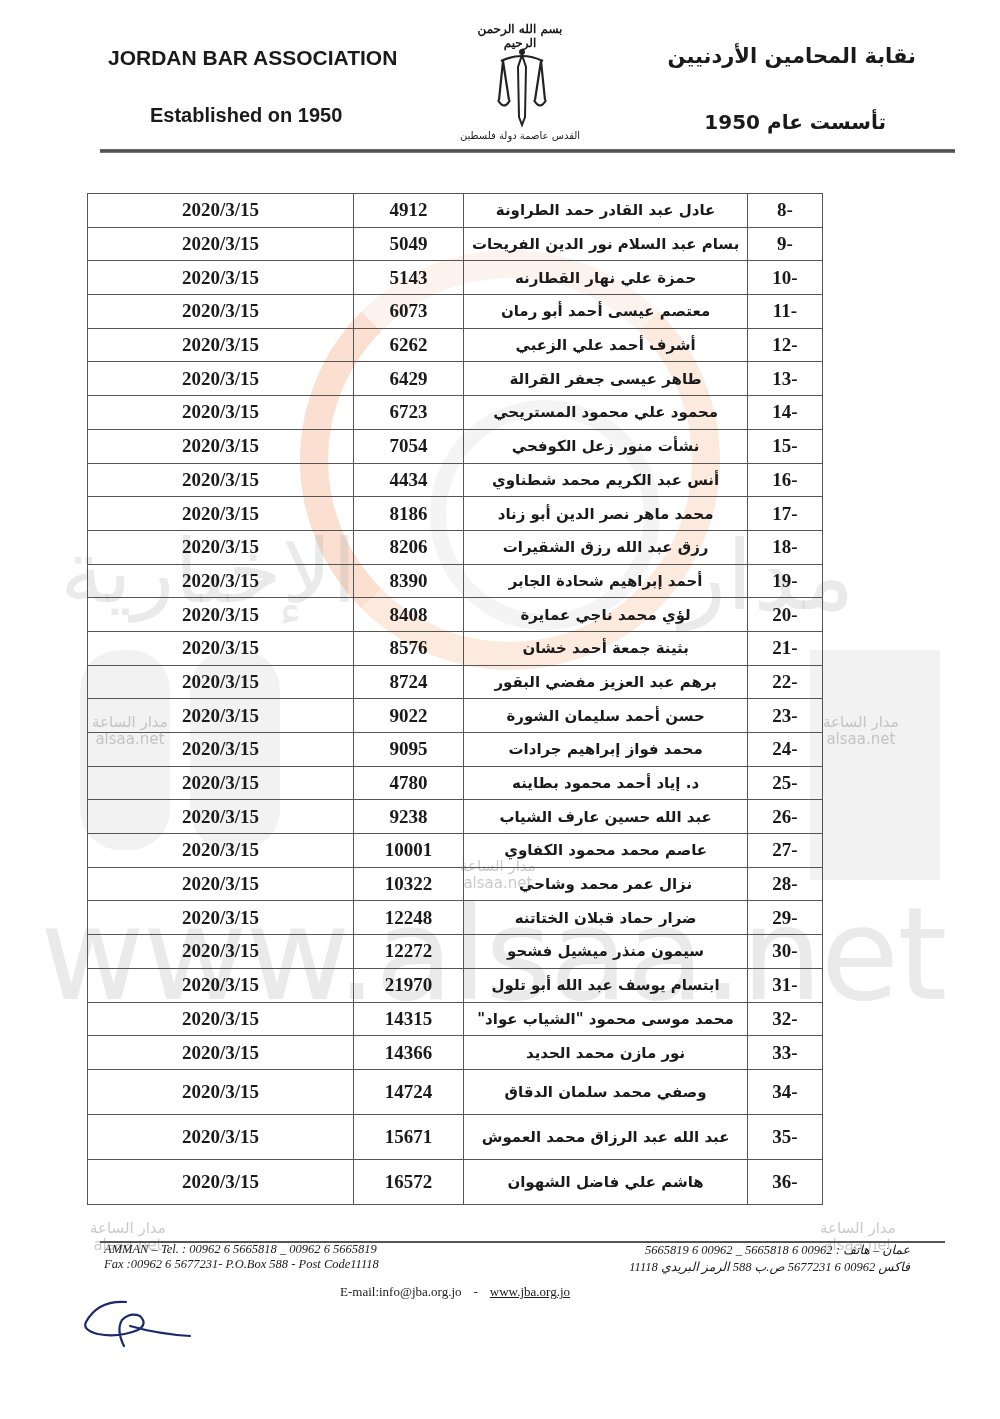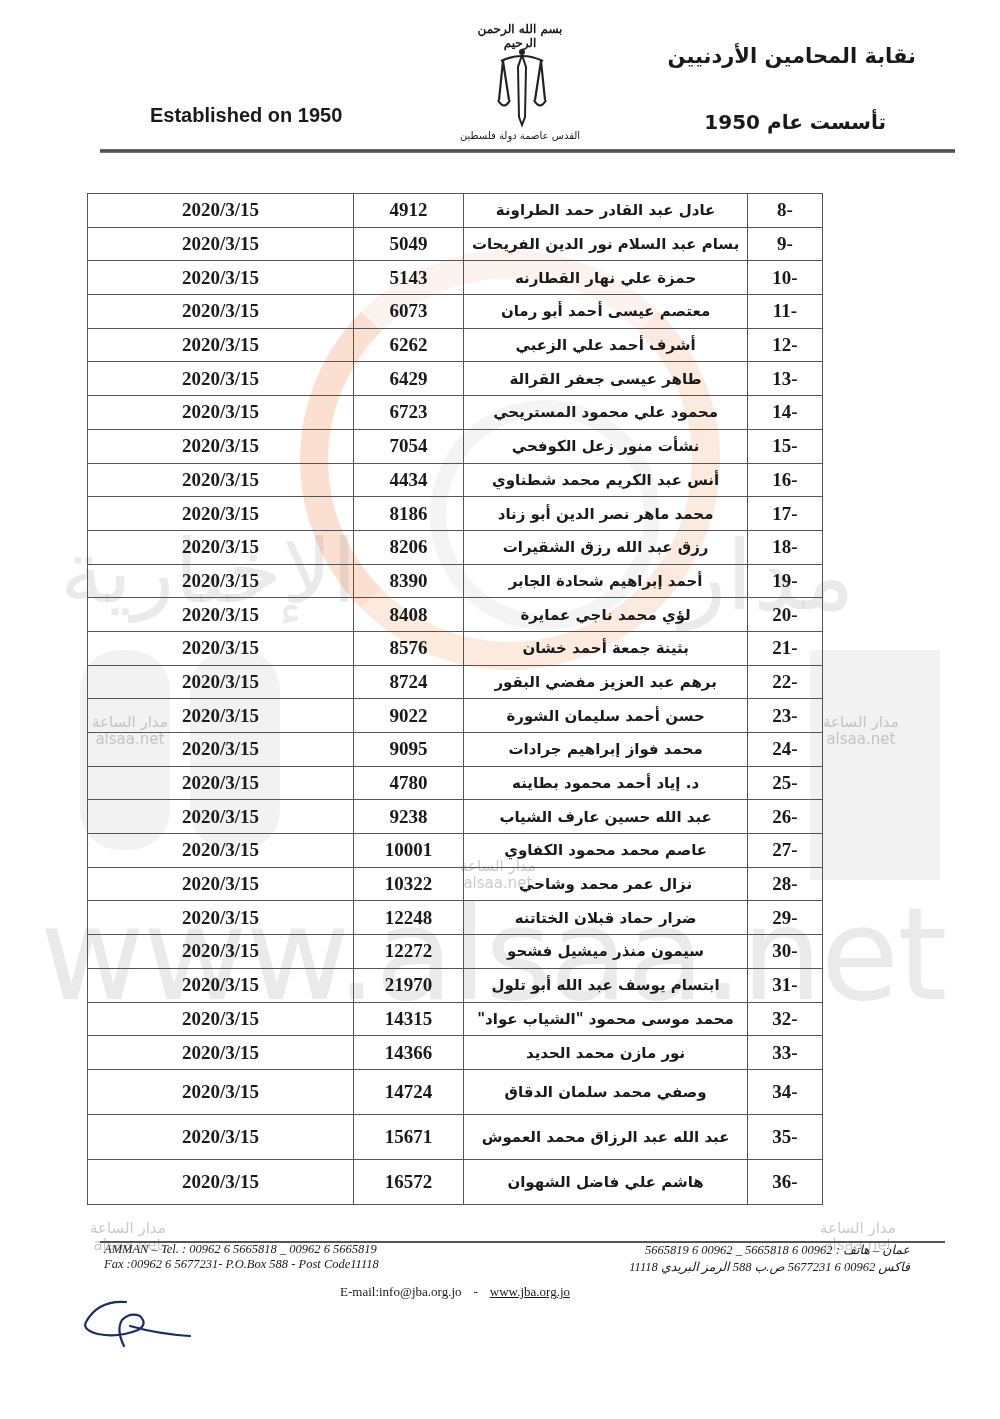--- a/index.html
+++ b/index.html
@@ -97,20 +97,21 @@
 <div class="wm wm-small wm-s4">
     <div>مدار الساعة</div>
     <div>alsaa.net</div>
   </div>
 <div class="wm wm-small wm-s5">
     <div>مدار الساعة</div>
     <div>alsaa.net</div>
   </div>
 
 <div class="header">
+  <div class="hdr-en-title">JORDAN BAR ASSOCIATION</div>
   <div class="hdr-en-est">Established on 1950</div>
   <div class="hdr-basmala">بسم الله الرحمن الرحيم</div>
   <svg class="hdr-logo" viewBox="0 0 50 85">
     <g fill="none" stroke="#222" stroke-width="2.2">
       <path d="M25 4 L25 10"></path>
       <path d="M4 16 Q25 6 46 16"></path>
       <path d="M6 16 L2 55 M6 16 L12 55"></path>
       <path d="M44 16 L38 55 M44 16 L48 55"></path>
       <path d="M1 55 Q7 66 13 55"></path>
       <path d="M37 55 Q43 66 49 55"></path>

